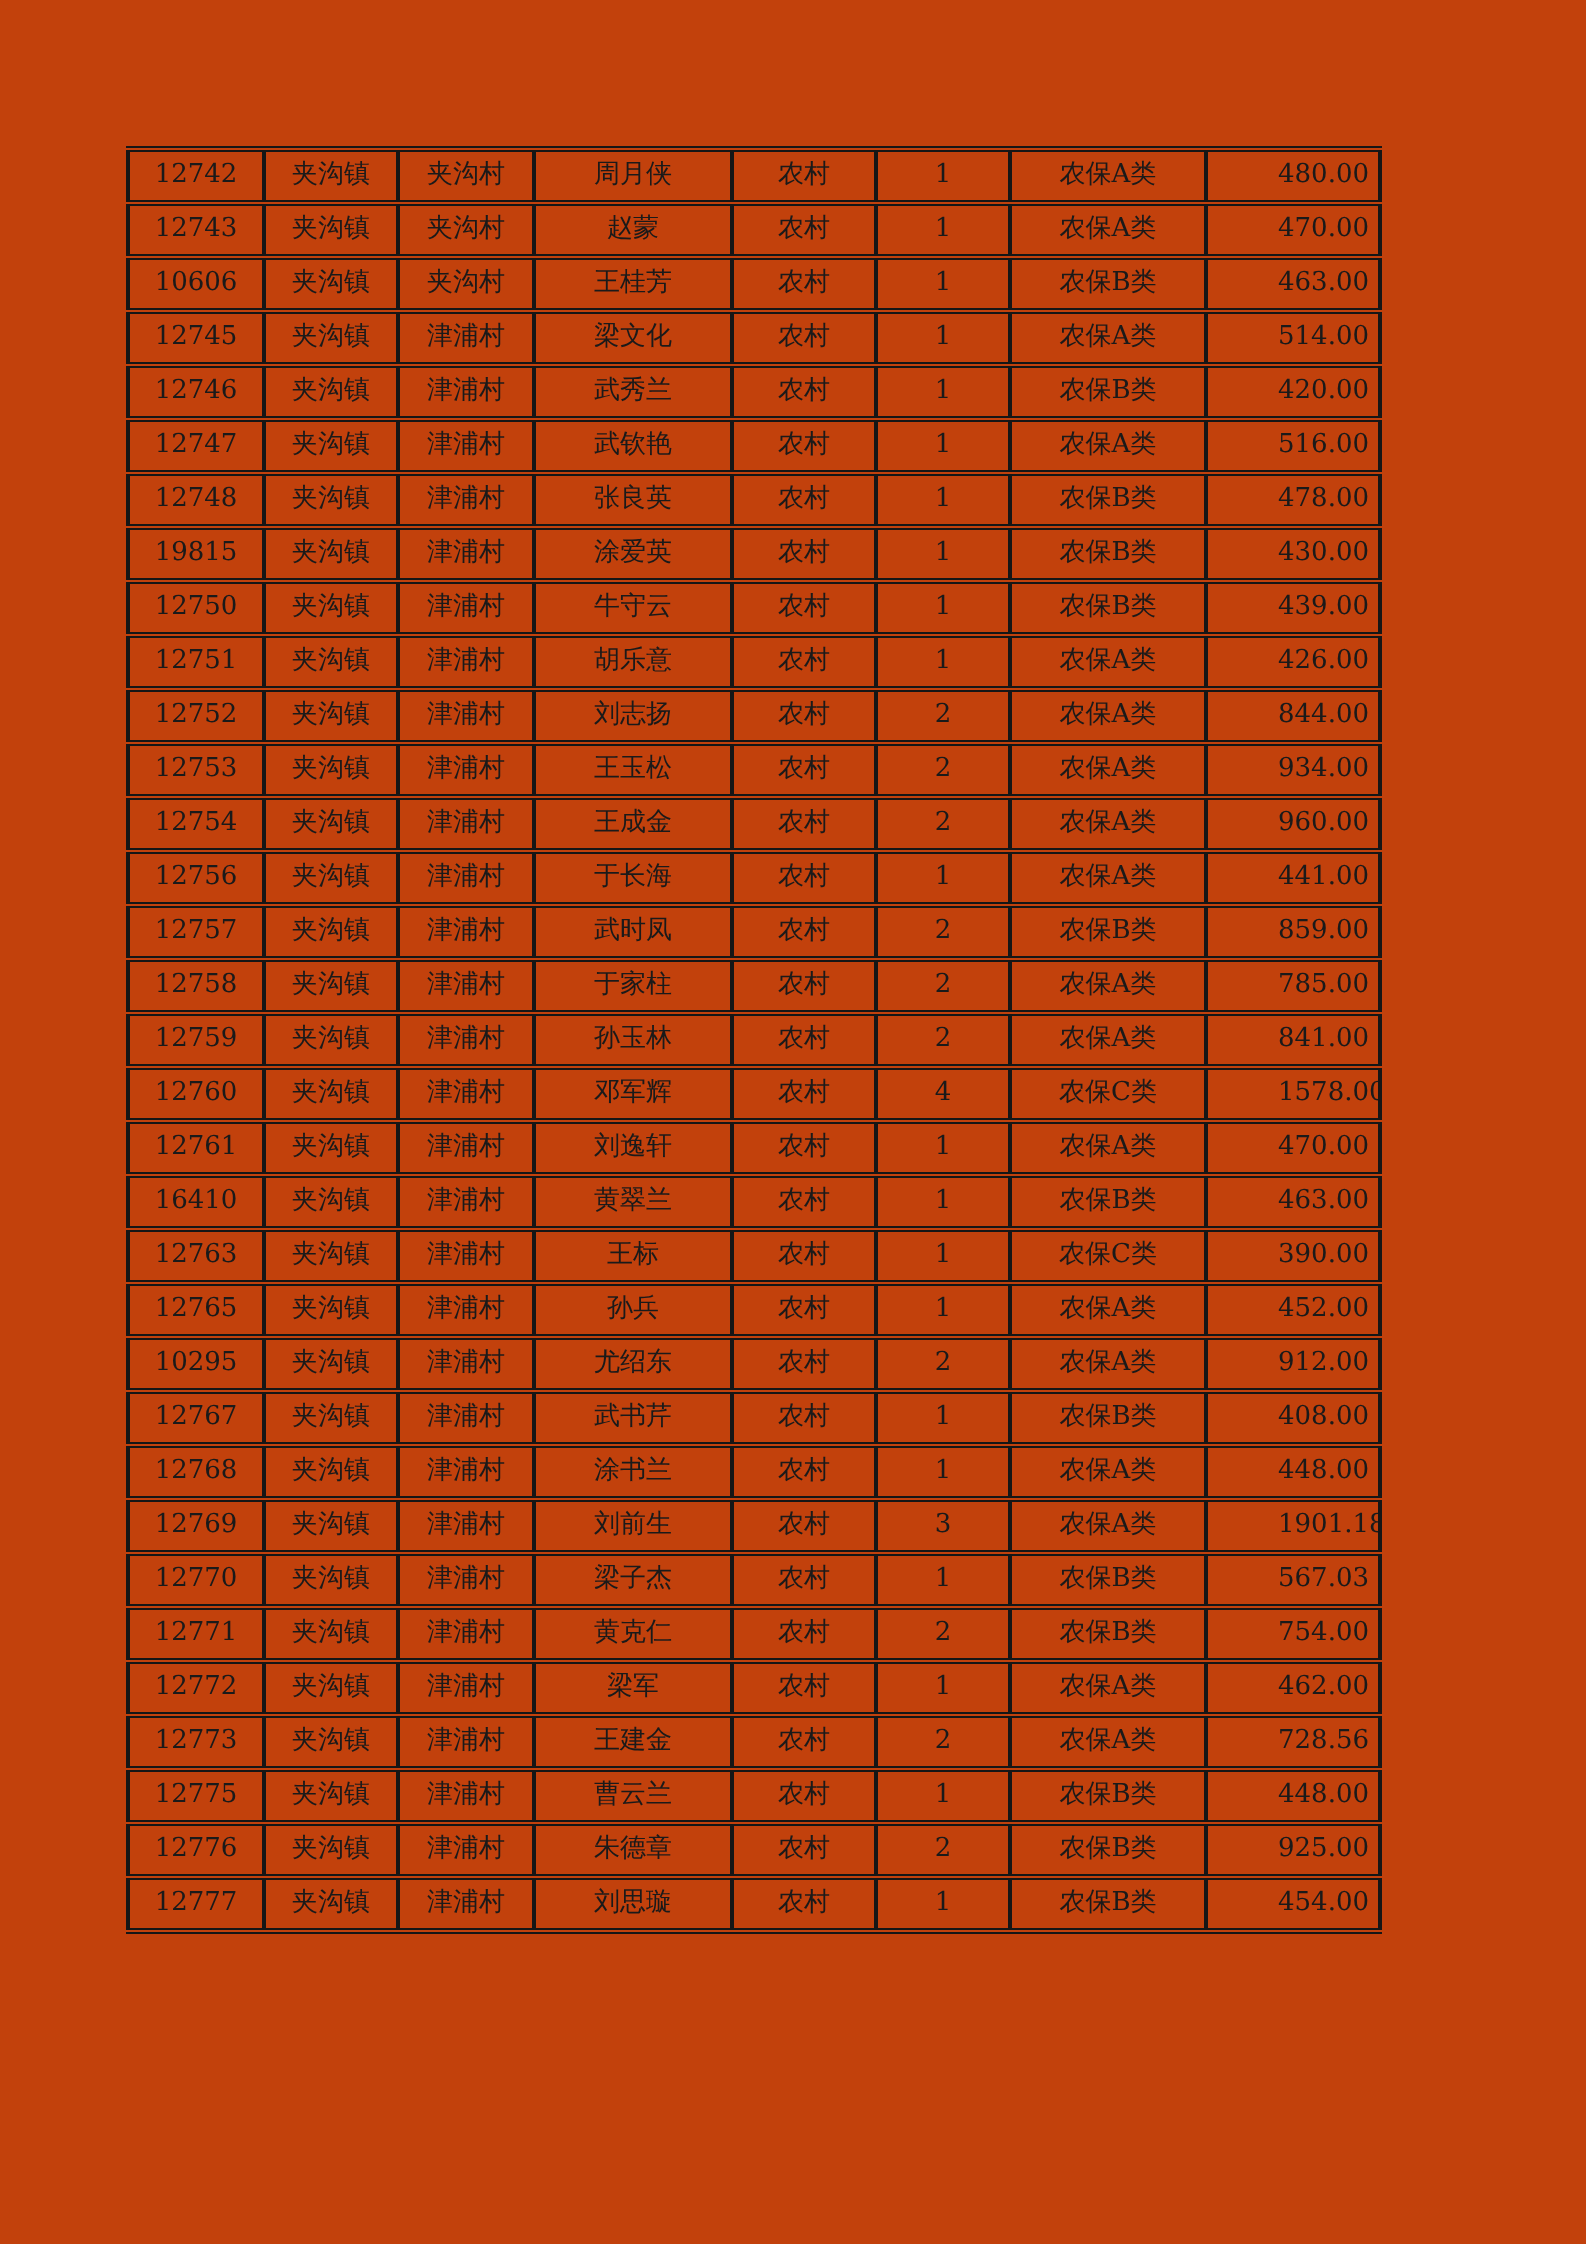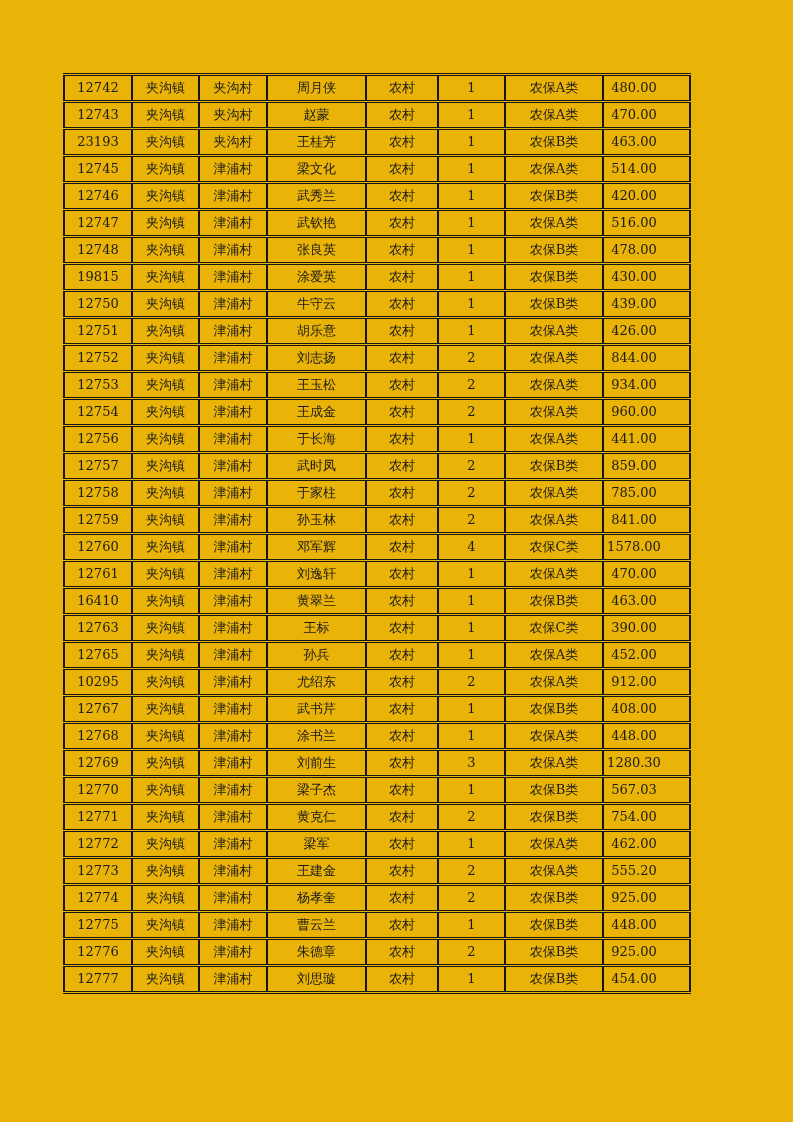--- a/index.html
+++ b/index.html
@@ -4,21 +4,21 @@
 <style>
   html, body {
     margin: 0;
     padding: 0;
     background: #ffffff;
   }
   .page {
     position: relative;
     width: 793px;
     height: 1122px;
-    background: #eab308;
+    background: #c2410c;
     overflow: hidden;
   }
   table.roster {
     position: absolute;
     left: 63px;
     top: 73px;
     width: 626px;
     border-collapse: collapse;
     table-layout: fixed;
     font-family: "DejaVu Serif", "Liberation Serif", serif;
@@ -42,22 +42,23 @@
   col.c0 { width: 68px; }
   col.c1 { width: 67px; }
   col.c2 { width: 68px; }
   col.c3 { width: 99px; }
   col.c4 { width: 72px; }
   col.c5 { width: 67px; }
   col.c6 { width: 98px; }
   col.c7 { width: 87px; }
   
   table.roster td.col-7 {
-    text-align: center;
+    text-align: left;
     padding-right: 25px;
+    padding-left: 35px;
   }
 </style>
 </head>
 <body>
 
 <div class="page">
   <table class="roster">
     <colgroup>
       <col class="c0">
         <col class="c1">
@@ -83,21 +84,21 @@
           <td class="col-0">12743</td>
           <td class="col-1">夹沟镇</td>
           <td class="col-2">夹沟村</td>
           <td class="col-3">赵蒙</td>
           <td class="col-4">农村</td>
           <td class="col-5">1</td>
           <td class="col-6">农保A类</td>
           <td class="col-7">470.00</td>
         </tr>
         <tr>
-          <td class="col-0">23193</td>
+          <td class="col-0">10606</td>
           <td class="col-1">夹沟镇</td>
           <td class="col-2">夹沟村</td>
           <td class="col-3">王桂芳</td>
           <td class="col-4">农村</td>
           <td class="col-5">1</td>
           <td class="col-6">农保B类</td>
           <td class="col-7">463.00</td>
         </tr>
         <tr>
           <td class="col-0">12745</td>
@@ -320,21 +321,21 @@
           <td class="col-7">448.00</td>
         </tr>
         <tr>
           <td class="col-0">12769</td>
           <td class="col-1">夹沟镇</td>
           <td class="col-2">津浦村</td>
           <td class="col-3">刘前生</td>
           <td class="col-4">农村</td>
           <td class="col-5">3</td>
           <td class="col-6">农保A类</td>
-          <td class="col-7">1280.30</td>
+          <td class="col-7">1901.18</td>
         </tr>
         <tr>
           <td class="col-0">12770</td>
           <td class="col-1">夹沟镇</td>
           <td class="col-2">津浦村</td>
           <td class="col-3">梁子杰</td>
           <td class="col-4">农村</td>
           <td class="col-5">1</td>
           <td class="col-6">农保B类</td>
           <td class="col-7">567.03</td>
@@ -360,31 +361,21 @@
           <td class="col-7">462.00</td>
         </tr>
         <tr>
           <td class="col-0">12773</td>
           <td class="col-1">夹沟镇</td>
           <td class="col-2">津浦村</td>
           <td class="col-3">王建金</td>
           <td class="col-4">农村</td>
           <td class="col-5">2</td>
           <td class="col-6">农保A类</td>
-          <td class="col-7">555.20</td>
-        </tr>
-        <tr>
-          <td class="col-0">12774</td>
-          <td class="col-1">夹沟镇</td>
-          <td class="col-2">津浦村</td>
-          <td class="col-3">杨孝奎</td>
-          <td class="col-4">农村</td>
-          <td class="col-5">2</td>
-          <td class="col-6">农保B类</td>
-          <td class="col-7">925.00</td>
+          <td class="col-7">728.56</td>
         </tr>
         <tr>
           <td class="col-0">12775</td>
           <td class="col-1">夹沟镇</td>
           <td class="col-2">津浦村</td>
           <td class="col-3">曹云兰</td>
           <td class="col-4">农村</td>
           <td class="col-5">1</td>
           <td class="col-6">农保B类</td>
           <td class="col-7">448.00</td>

